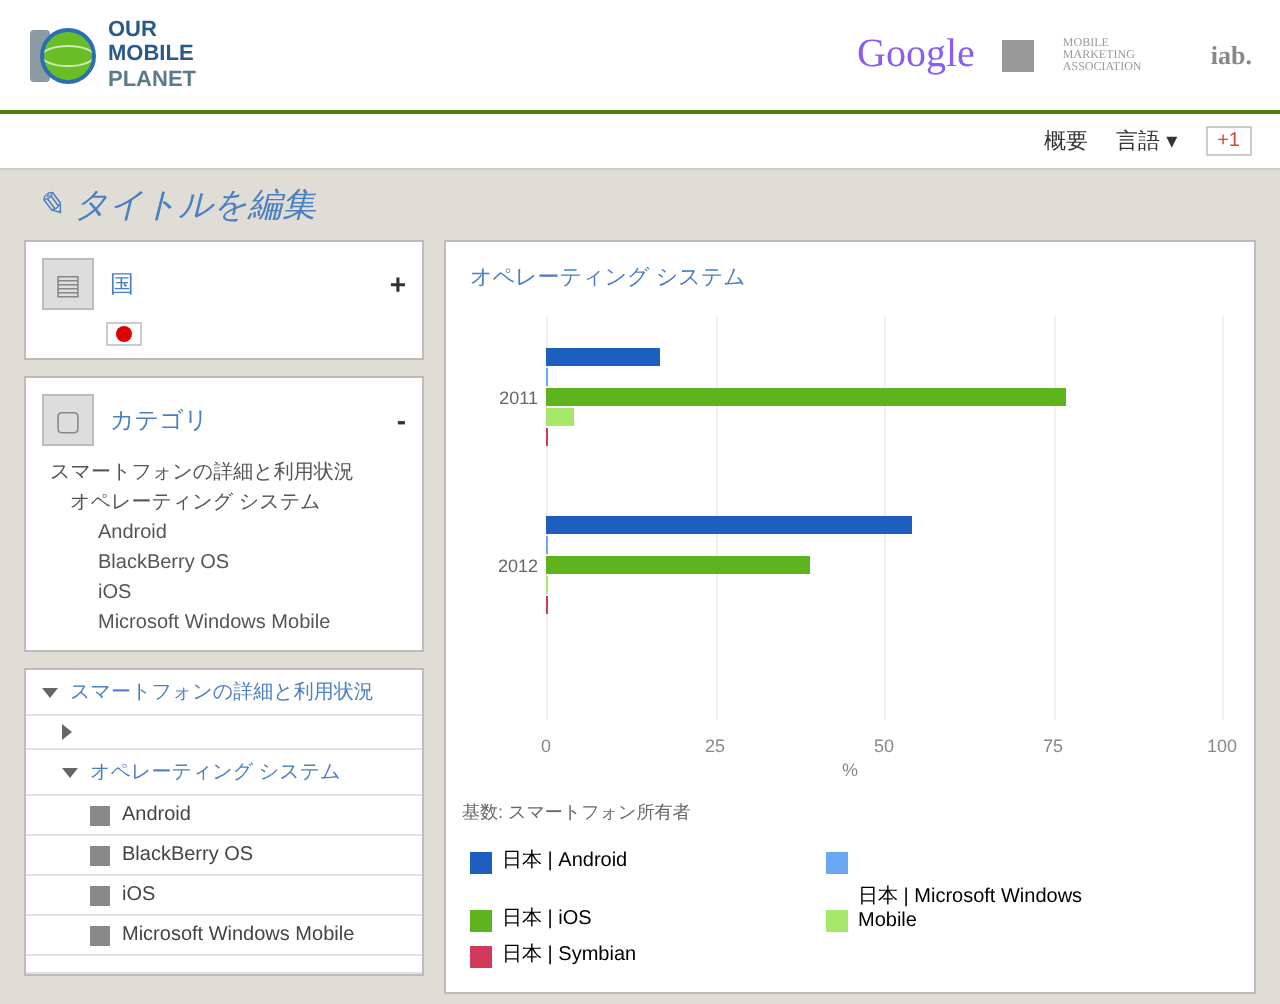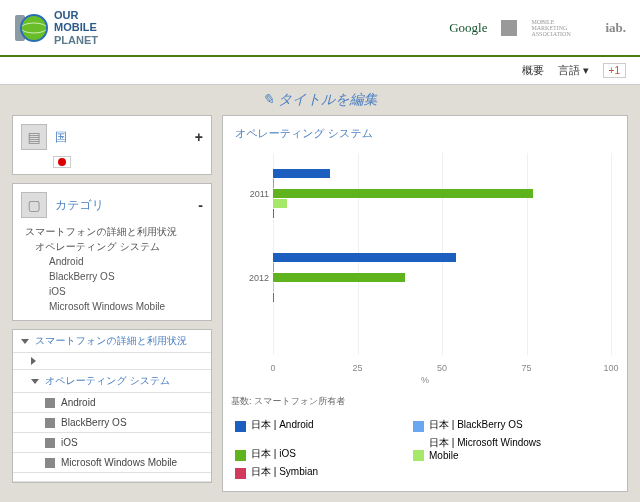--- a/index.html
+++ b/index.html
@@ -7,21 +7,21 @@
 .header{height:57px;background:#fff;border-bottom:2px solid #4d7c0f;display:flex;align-items:center;padding:0 14px;justify-content:space-between}
 .logo{display:flex;align-items:center;gap:6px}
 .globe{width:34px;height:34px;display:flex;align-items:center;justify-content:center}
 .logo-text{font-size:11px;font-weight:bold;color:#5b7a8c;line-height:1.1}
 .logo-text b{color:#2a5a8a}
 .sponsors{display:flex;align-items:center;gap:14px;color:#888;font-size:13px}
 .sponsors span{font-family:serif}
 .subheader{background:#fff;padding:6px 14px;display:flex;justify-content:flex-end;gap:14px;font-size:11px;border-bottom:1px solid #ccc;align-items:center}
 .subheader a{color:#333;text-decoration:none;cursor:pointer}
 .gplus{border:1px solid #ccc;padding:1px 5px;font-size:10px;color:#d34836;background:#fff}
-.edit-title{text-align:center;padding:6px 18px 2px;font-size:14px;color:#4a7fc1;font-style:italic}
+.edit-title{text-align:left;padding:6px 18px 2px;font-size:17px;color:#4a7fc1;font-style:italic}
 .main{display:flex;padding:4px 12px;gap:10px}
 .sidebar{width:200px}
 .panel{background:#fff;border:1px solid #bbb;margin-bottom:8px;padding:6px}
 .panel-hdr{display:flex;align-items:center;gap:8px;padding:2px}
 .panel-icon{width:26px;height:26px;background:#ddd;border:1px solid #bbb;display:flex;align-items:center;justify-content:center;font-size:14px;color:#888}
 .panel-title{color:#4a7fc1;font-size:12px}
 .panel-toggle{margin-left:auto;font-size:14px;font-weight:bold;color:#333;cursor:pointer}
 .flag{width:18px;height:12px;background:#fff;border:1px solid #ccc;position:relative;margin-top:4px;margin-left:34px}
 .flag::after{content:"";position:absolute;width:8px;height:8px;border-radius:50%;background:#d00;top:1px;left:4px}
 .cat-body{font-size:10px;color:#555;padding-left:6px;margin-top:4px;line-height:1.5}
@@ -60,21 +60,21 @@
           <circle cx="20" cy="17" r="13" fill="none" stroke="#2a6fb5" stroke-width="2"></circle>
         </svg>
     </div>
     <div class="logo-text">
       <div><b>OUR</b></div>
       <div><b>MOBILE</b></div>
       <div>PLANET</div>
     </div>
   </div>
   <div class="sponsors">
-    <span style="color:#14532d;font-size:13px">Google</span>
+    <span style="color:#8b5cf6;font-size:20px">Google</span>
     <span style="width:16px;height:16px;background:#999;display:inline-block"></span>
     <span style="font-size:6px;color:#999;width:60px;line-height:1">MOBILE MARKETING ASSOCIATION</span>
     <span style="font-weight:bold;color:#888">iab.</span>
   </div>
 </div>
 
 <div class="subheader">
   <a>概要</a>
   <a>言語 ▾</a>
   <span class="gplus">+1</span>
@@ -171,21 +171,20 @@
       </div>
     <div class="xaxis-title">%</div>
     <div class="footnote">基数: スマートフォン所有者</div>
     <div class="legend" id="legend">
         <div class="lg">
           <span class="sw" style="background:#1d5fbf"></span>
           <span>日本 | Android</span>
         </div>
         <div class="lg">
           <span class="sw" style="background:#6aa7f2"></span>
-          <span>日本 | BlackBerry OS</span>
         </div>
         <div class="lg">
           <span class="sw" style="background:#5fb41e"></span>
           <span>日本 | iOS</span>
         </div>
         <div class="lg">
           <span class="sw" style="background:#a6e86a"></span>
           <span>日本 | Microsoft Windows Mobile</span>
         </div>
         <div class="lg">

